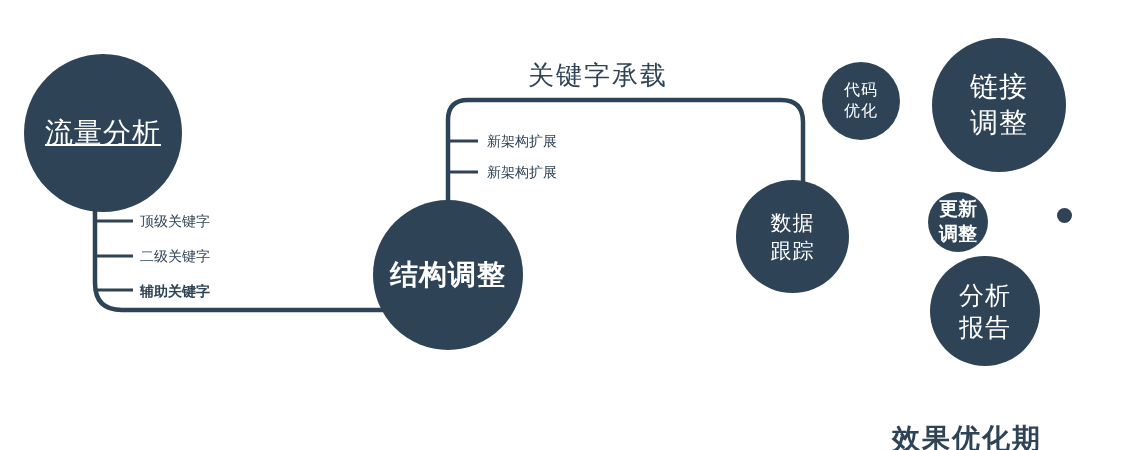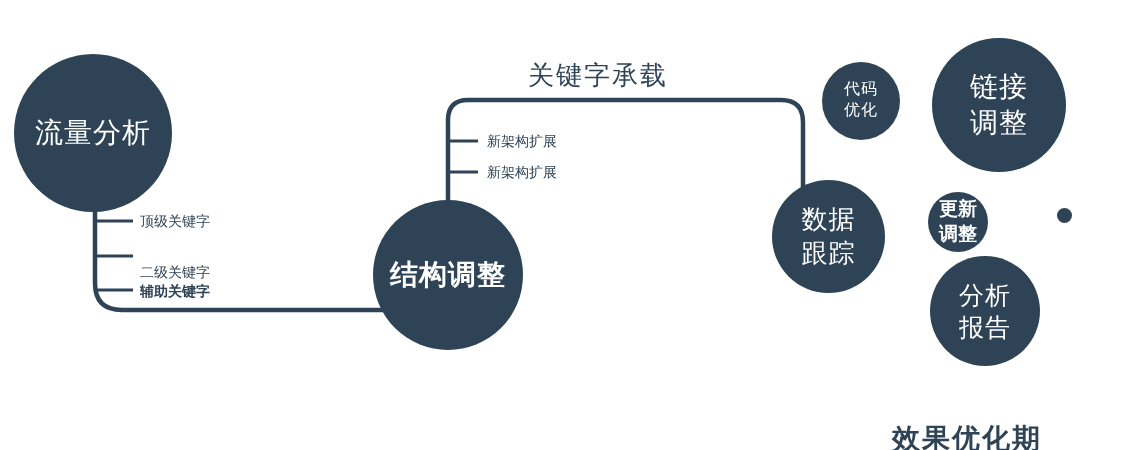--- a/index.html
+++ b/index.html
@@ -19,24 +19,24 @@
     position: absolute;
     border-radius: 50%;
     background: var(--primary);
     color: var(--text-light);
     display: flex; align-items: center; justify-content: center;
     text-align: center;
     white-space: pre-line;
     line-height: 1.3;
     letter-spacing: 1px;
   }
-  .node-traffic   { left: 14px;  top: 54px;  width: 158px; height: 158px; font-size: 28px; }
+  .node-traffic   { left: 24px;  top: 54px;  width: 158px; height: 158px; font-size: 28px; text-decoration: underline; }
   .node-structure { left: 373px; top: 200px; width: 150px; height: 150px; font-size: 28px; font-weight: bold; }
-  .node-tracking  { left: 772px; top: 180px; width: 113px; height: 113px; font-size: 26px; }
-  .node-code      { left: 822px; top: 62px;  width: 78px;  height: 78px;  font-size: 16px; font-family: Liberation Mono, monospace; }
+  .node-tracking  { left: 736px; top: 180px; width: 113px; height: 113px; font-size: 21px; }
+  .node-code      { left: 822px; top: 62px;  width: 78px;  height: 78px;  font-size: 16px; }
   .node-link      { left: 932px; top: 38px;  width: 134px; height: 134px; font-size: 28px; }
   .node-update    { left: 928px; top: 192px; width: 60px;  height: 60px;  font-size: 19px; font-weight: bold; letter-spacing: 0; }
   .node-report    { left: 930px; top: 256px; width: 110px; height: 110px; font-size: 25px; }
   .node-dot       { left: 1057px; top: 208px; width: 15px; height: 15px; }
   .edge-label {
     position: absolute;
     color: var(--primary);
     font-weight: 400;
     font-size: 26px;
     letter-spacing: 2px;
@@ -46,21 +46,21 @@
   .label-user-base     { left: 155px; top: 326px; }
   .caption             { left: 892px; top: 420px; font-size: 28px; font-weight: 700; }
   .branch-label {
     position: absolute;
     color: var(--primary);
     font-size: 14px;
     font-weight: 500;
     white-space: nowrap;
   }
   .bl-left-0 { left: 140px; top: 213px; }
-  .bl-left-1 { left: 140px; top: 264px; }
+  .bl-left-1 { left: 140px; top: 248px; }
   .bl-left-2 { left: 140px; top: 283px; font-weight: bold; }
   .bl-mid-0  { left: 487px; top: 133px; }
   .bl-mid-1  { left: 487px; top: 164px; }
 </style>
 </head>
 <body>
 
 <div class="stage">
 
   <svg class="wires" width="1130" height="450" viewBox="0 0 1130 450" aria-hidden="true">

